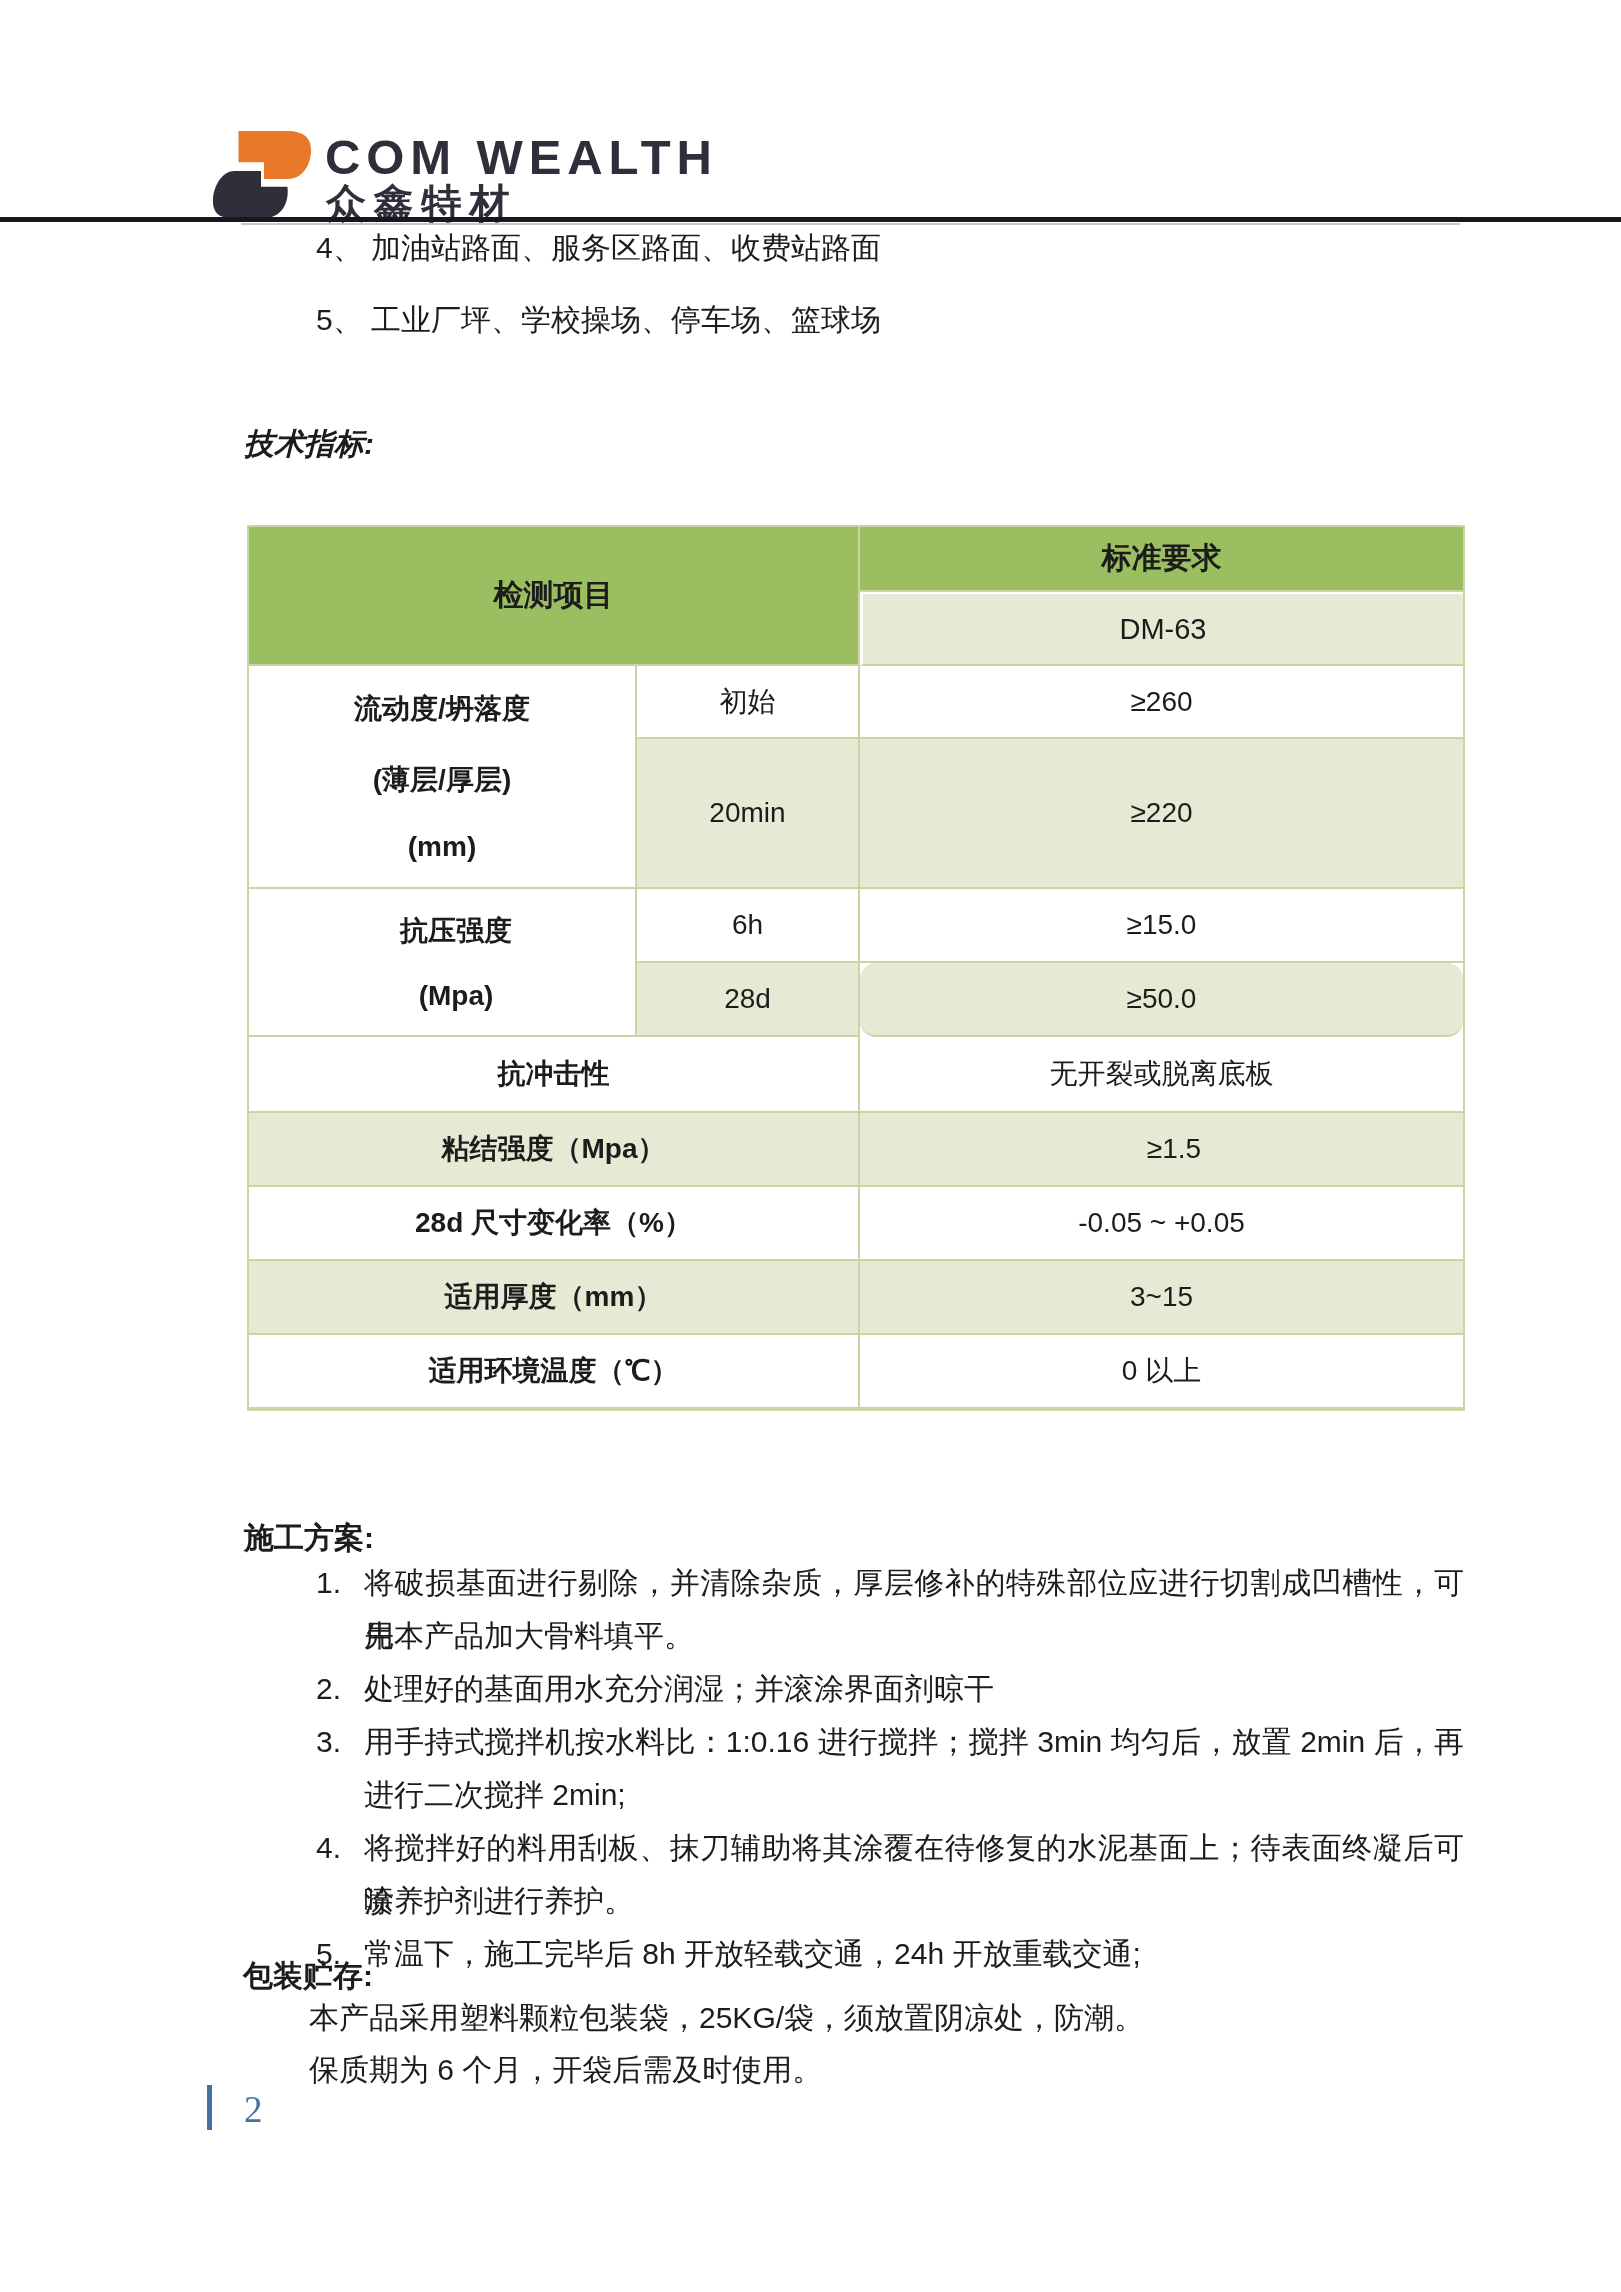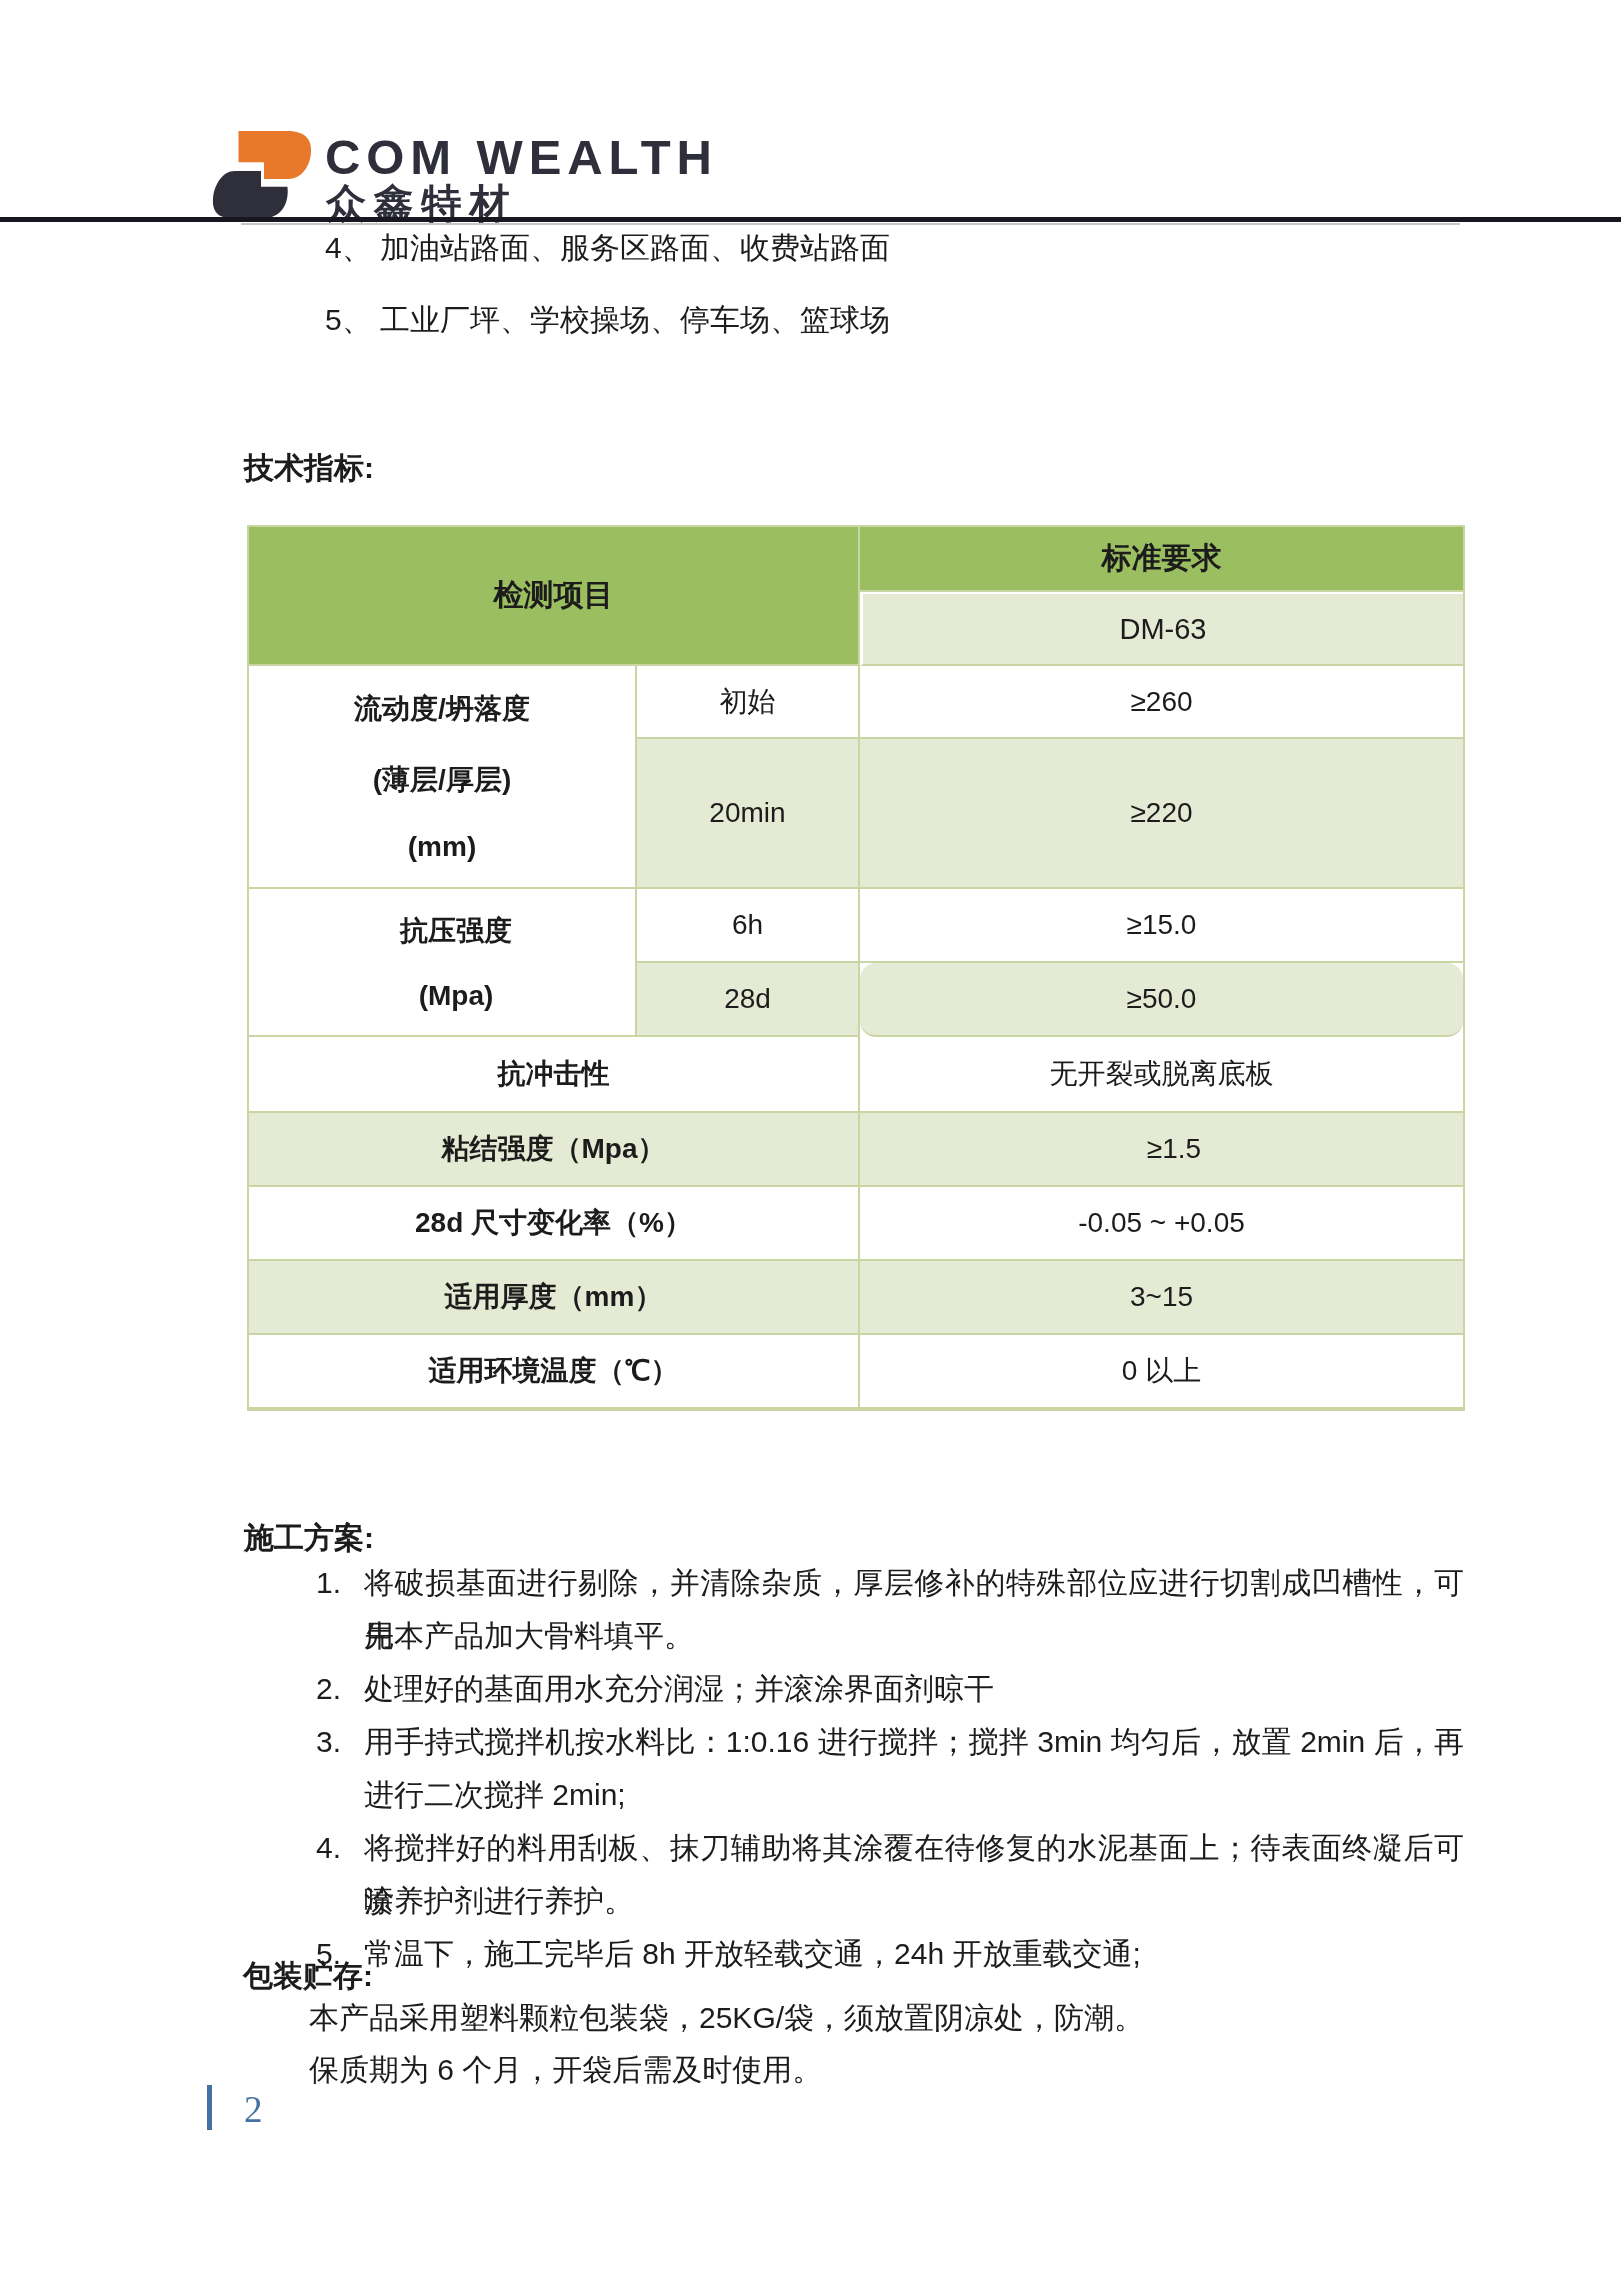--- a/index.html
+++ b/index.html
@@ -15,27 +15,27 @@
     letter-spacing:5.9px;color:var(--brand-dark,#2e2f3b);white-space:nowrap;
   }
   .brand-cn{
     position:absolute;left:326px;top:176px;font-size:40px;font-weight:700;
     letter-spacing:7.8px;color:var(--brand-dark,#2e2f3b);white-space:nowrap;
   }
   .rule-dark{position:absolute;left:0;top:217px;width:1621px;height:4.9px;background:var(--rule-dark,#17171f);}
   .rule-light{position:absolute;left:241px;top:223px;width:1219px;height:2px;background:#c6c6c6;}
 
   
-  .usage-item{position:absolute;left:316px;font-size:30px;white-space:nowrap;margin-left:9px;}
+  .usage-item{position:absolute;left:316px;font-size:30px;white-space:nowrap;}
   .usage-item.u1{top:228px;}
   .usage-item.u2{top:300px;}
 
   
   .sec-heading{position:absolute;font-size:30px;font-weight:bold;white-space:nowrap;}
-  .h-tech{left:244px;top:448px;}
+  .h-tech{left:244px;top:424px;font-style:italic;}
   .h-constr{left:244px;top:1518px;}
   .h-pack{left:243px;top:1956px;}
 
   
   .spec-table{
     position:absolute;left:247px;top:525px;
     display:grid;
     grid-template-columns:388px 223px 603px;
     grid-template-rows:65px 74px 73px 150px 74px 74px 76px 74px 74px 74px 74px;
     border:2px solid var(--table-border,#c9d6a4);

